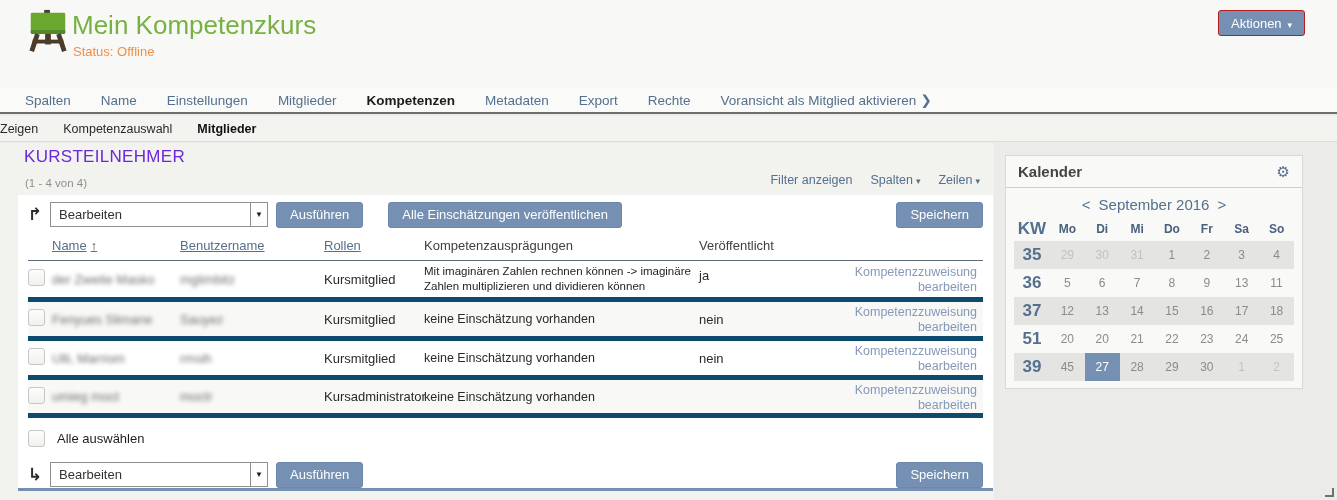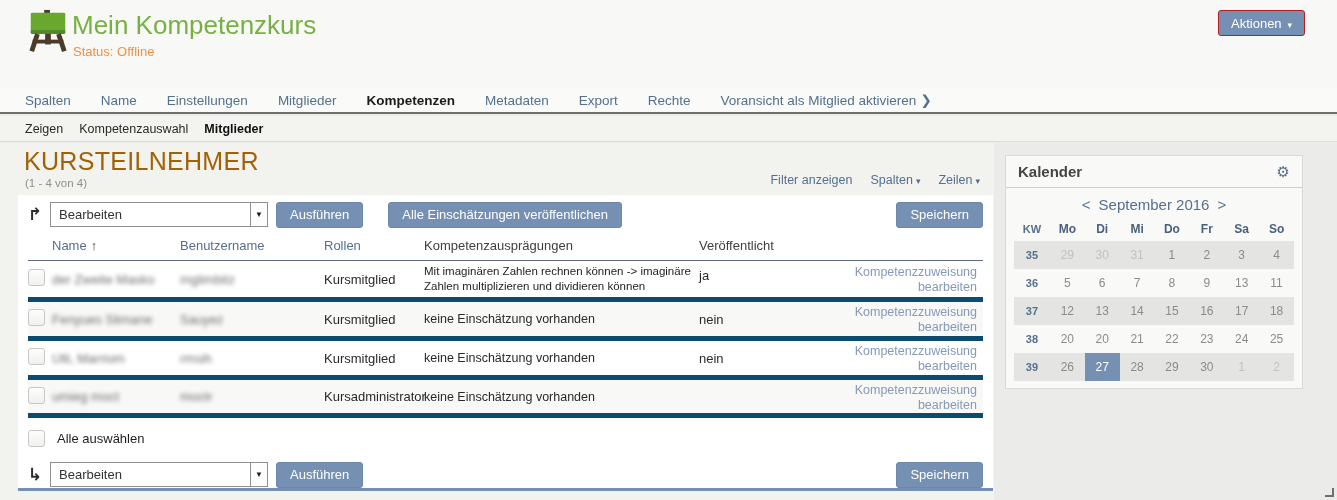--- a/index.html
+++ b/index.html
@@ -17,27 +17,27 @@
   .hdr-status { position:absolute; left:73px; top:44px; font-size:13px; color:#ee9147; }
   .actions-btn { position:absolute; left:1218px; top:10px; height:26px; padding:0 12px; background:#7590b2; border:1px solid #b91c1c; border-radius:3px; color:#fff; font-size:13px; cursor:pointer; }
   .actions-btn .caret { font-size:9px; margin-left:6px; }
 
   
   .navbar { position:absolute; left:0; top:88px; width:1337px; height:26px; background:#fafaf8; border-bottom:2px solid #6e6e6e; display:flex; align-items:center; padding-left:25px; gap:30px; font-size:13.5px; }
   .navbar .tab { color:#54708e; cursor:pointer; white-space:nowrap; }
   .navbar .tab.active { color:#1c1c1c; font-weight:bold; }
   .navbar .chev { color:#54708e; font-weight:bold; margin-left:4px; }
 
-  .subnav { position:absolute; left:0; top:116px; width:1337px; height:26px; background:#f3f3f0; border-bottom:1px solid #ddddda; display:flex; align-items:center; padding-left:25px; gap:16px; font-size:12.5px; }
+  .subnav { position:absolute; left:0; top:116px; width:1337px; height:26px; background:#f3f3f0; border-bottom:1px solid #ddddda; display:flex; align-items:center; gap:25px; font-size:12.5px; }
   .subnav .item { color:#2a2a2a; cursor:pointer; }
   .subnav .item.active { font-weight:bold; color:#111; }
 
   
   .content-left { position:absolute; left:0; top:143px; width:994px; height:357px; background:#f2f2ef; }
-  .heading { position:absolute; left:24px; top:4px; font-size:25px; color:#a16207; letter-spacing:.3px; }
+  .heading { position:absolute; left:24px; top:4px; font-size:17px; color:#6d28d9; letter-spacing:.3px; }
   .count { position:absolute; left:25px; top:34px; font-size:11.5px; color:#8f8f8d; }
   .view-links { position:absolute; right:14px; top:30px; display:flex; gap:18px; font-size:12.5px; color:#54708e; }
   .view-links span { cursor:pointer; }
   .view-links .caret { font-size:9px; margin-left:3px; }
 
   .panel { position:absolute; left:18px; top:52px; width:975px; height:296px; background:#ffffff; border-bottom:3px solid #7590b2; padding:6px 10px 0 10px; }
 
   .toolbar { display:flex; align-items:center; height:27px; }
   .flag-icon { width:22px; font-size:17px; font-weight:bold; color:#2d2d2d; }
   .combo { display:flex; align-items:center; width:218px; height:25px; background:#fff; border:1px solid #8f8f8f; cursor:pointer; }
@@ -50,21 +50,21 @@
   
   .thead { display:flex; align-items:center; height:31px; border-bottom:1px solid #5c6possible; border-bottom:1px solid #5e6c7c; font-size:13px; margin-top:2px; }
   .c { padding-right:6px; }
   .c-check { width:24px; }
   .c-name  { width:128px; }
   .c-user  { width:120px; }
   .c-role  { width:100px;margin-left:24px; }
   .c-komp  { width:275px; }
   .c-pub   { width:110px; }
   .c-link  { flex:1; text-align:right; }
-  .thead .sortable { color:#54708e; cursor:pointer; }
+  .thead .sortable { color:#54708e; cursor:pointer;text-decoration:underline; }
   .thead .plain { color:#3f3f3f; }
   .sort-arrow { color:#2e2e2e; font-weight:bold; margin-left:4px; font-size:13px; }
 
   .trow { display:flex; align-items:center; border-bottom:5px solid #0c4a6e; font-size:13px; color:#2a2a2a; }
   .trow.shade { background:#f8f8f6; }
   .r1 { height:41px; }
   .r2,.r3 { height:39px; }
   .r4 { height:38px; }
   .checkbox { display:inline-block; width:17px; height:17px; border:1px solid #c7c7c5; border-radius:3px; background:linear-gradient(#fdfdfd,#f0f0ee); cursor:pointer; }
   .blur { filter:blur(2.3px); color:#6f6f6f; }
@@ -80,21 +80,21 @@
   .calendar { position:absolute; left:1005px; top:155px; width:298px; height:234px; background:#f9f9f8; border:1px solid #d9d9d7; }
   .cal-header { display:flex; align-items:center; justify-content:space-between; height:32px; padding:14px 12px; border-bottom:1px solid #cfcfcd; }
   .cal-title { font-size:15px; font-weight:600; color:#454545; }
   .gear { font-size:15px; color:#54708e; cursor:pointer; }
   .cal-month { display:flex; justify-content:center; gap:8px; margin-top:5px; font-size:15px; color:#54708e; height:22px; align-items:center; }
   .cal-month span { cursor:pointer; }
   .cal-grid { margin:2px 8px 0 8px; }
   .crow { display:flex; height:28px; align-items:center; }
   .crow.hdr { height:24px; font-weight:bold; color:#4a617e; }
   .crow.shade { background:#e4e4e2; }
-  .ckw { width:36px; text-align:center; font-size:11px; font-weight:bold; color:#54708e; cursor:pointer; }
+  .ckw { width:36px; text-align:center; font-size:17px; font-weight:bold; color:#54708e; cursor:pointer; }
   .cday { width:35px; height:100%; display:flex; align-items:center; justify-content:center; font-size:12px; color:#8b8b89; cursor:pointer; }
   .crow.hdr .cday { color:#4a617e; font-weight:bold; cursor:default; }
   .cday.muted { color:#c2c2c0; }
   .cday.sel { background:#7590b2; color:#fff; }
 
   .resize-corner { position:absolute; right:3px; bottom:3px; width:9px; height:9px; border-right:2px solid #6f6f6f; border-bottom:2px solid #6f6f6f; }
 </style>
 </head>
 <body>
 
@@ -272,32 +272,32 @@
         <span class="ckw">37</span>
         <span class="cday">12</span>
         <span class="cday">13</span>
         <span class="cday">14</span>
         <span class="cday">15</span>
         <span class="cday">16</span>
         <span class="cday">17</span>
         <span class="cday">18</span>
       </div>
       <div class="crow">
-        <span class="ckw">38</span>
+        <span class="ckw">51</span>
         <span class="cday">20</span>
         <span class="cday">20</span>
         <span class="cday">21</span>
         <span class="cday">22</span>
         <span class="cday">23</span>
         <span class="cday">24</span>
         <span class="cday">25</span>
       </div>
       <div class="crow shade">
         <span class="ckw">39</span>
-        <span class="cday">26</span>
+        <span class="cday">45</span>
         <span class="cday sel">27</span>
         <span class="cday">28</span>
         <span class="cday">29</span>
         <span class="cday">30</span>
         <span class="cday muted">1</span>
         <span class="cday muted">2</span>
       </div>
     </div>
   </div>
 

